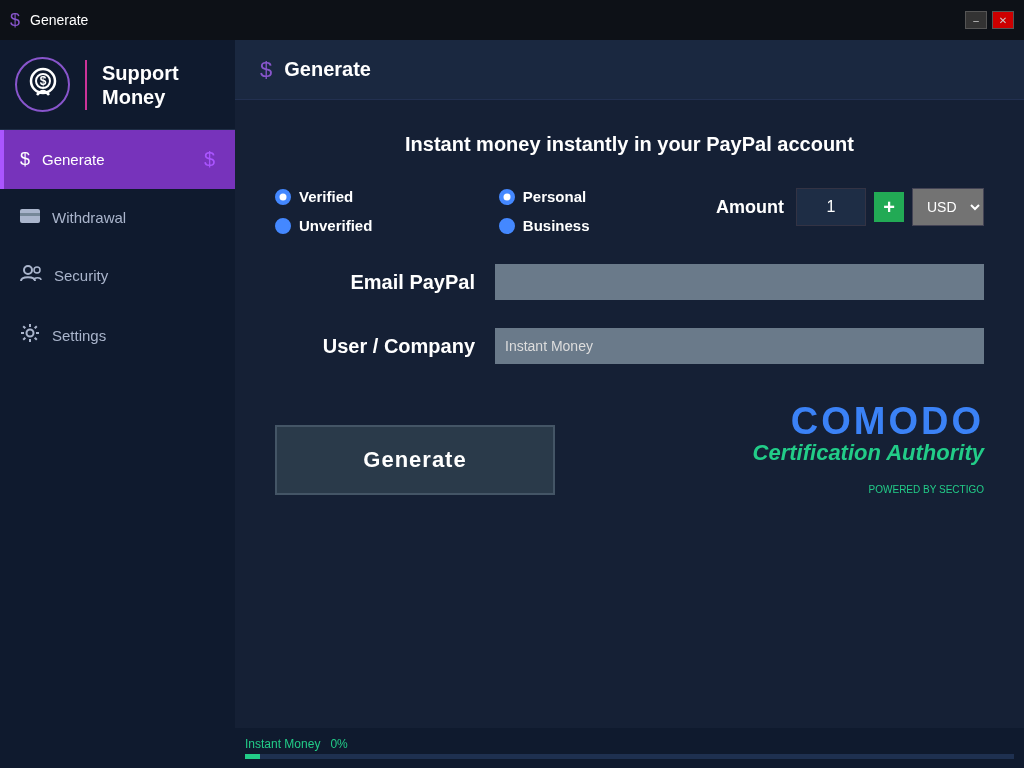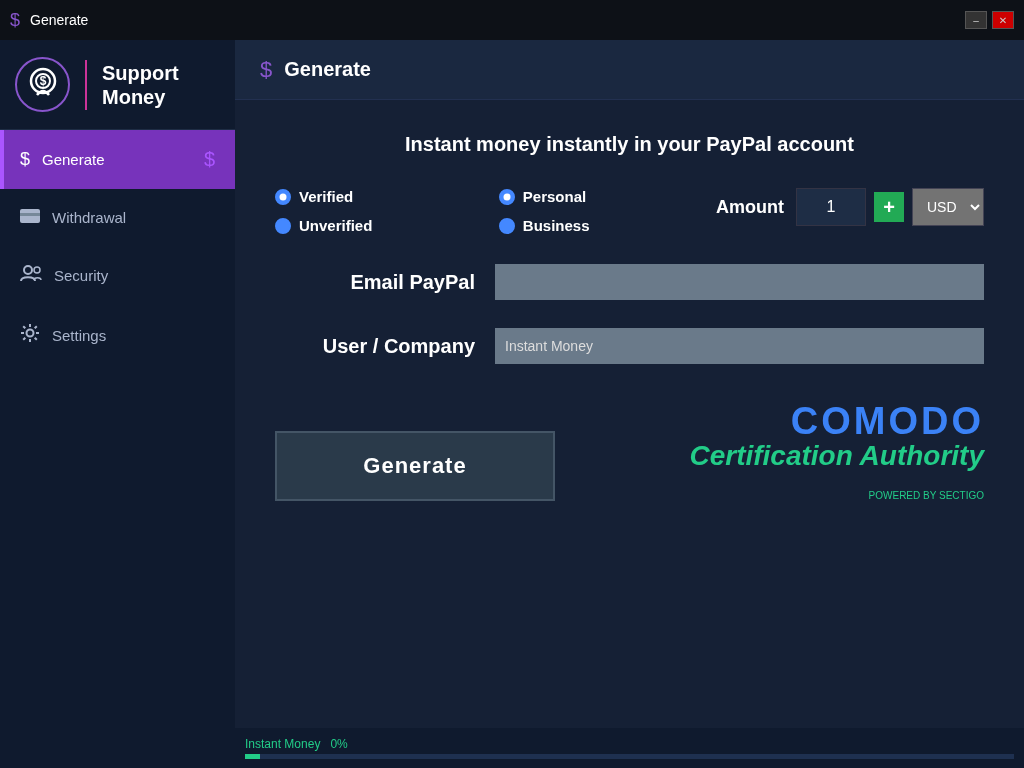--- a/index.html
+++ b/index.html
@@ -325,21 +325,21 @@
     .comodo-title {
       font-size: 38px;
       font-weight: 900;
       color: #3b82f6;
       letter-spacing: 3px;
       line-height: 1;
       text-transform: uppercase;
     }
     .comodo-subtitle {
       color: #22cc88;
-      font-size: 28px;
+      font-size: 22px;
       font-style: italic;
       font-weight: bold;
     }
     .comodo-powered {
       color: #aaa;
       font-size: 10px;
       margin-top: 18px;
     }
     .comodo-powered span {
       color: #22cc88;

